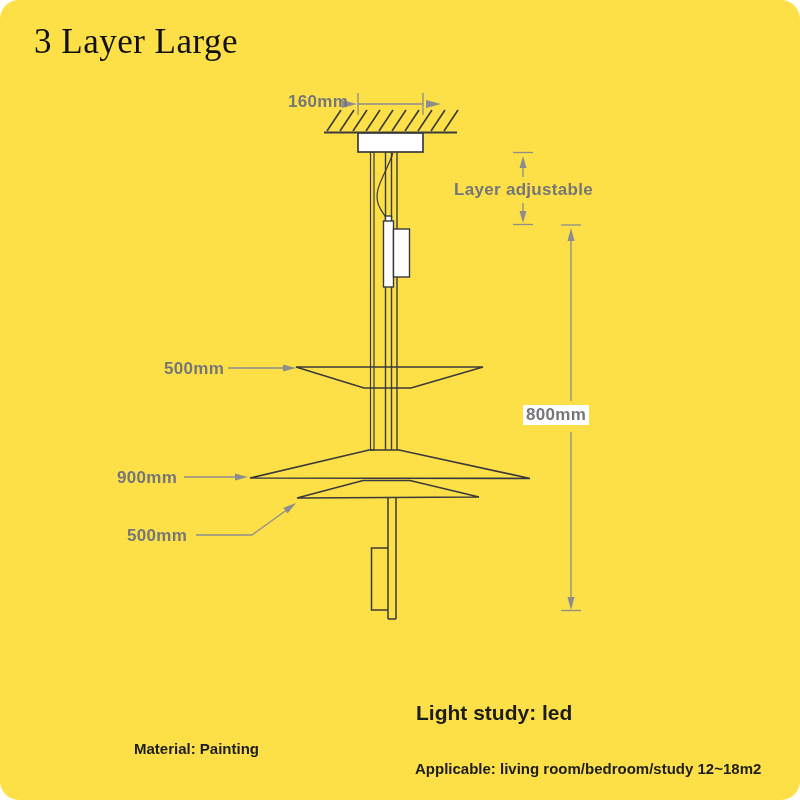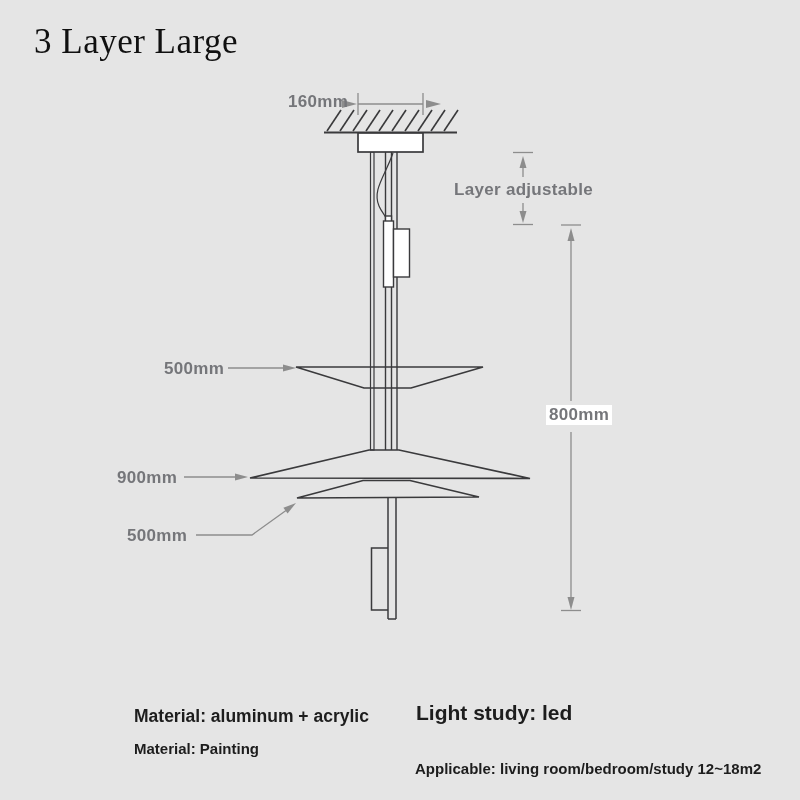--- a/index.html
+++ b/index.html
@@ -1,18 +1,18 @@
 <!DOCTYPE html>
 <html><head>
 <meta charset="utf-8">
 <style>
   html,body{margin:0;padding:0;background:#ffffff;}
   .stage{
-    position:relative;width:800px;height:800px;background:#e5e5e5;
-    font-family:"Liberation Sans", sans-serif;overflow:hidden;
+    position:relative;width:800px;height:800px;background:#fde047;
+    font-family:"Liberation Sans", sans-serif;overflow:hidden;border-radius:19px;
   }
   .abs{position:absolute;white-space:nowrap;}
   .page-title{
     font-family:"Liberation Serif", serif;
     font-size:35px;color:#101010;letter-spacing:0.5px;
   }
   .dim-label{
     font-size:17px;font-weight:600;color:#75767a;letter-spacing:0.3px;
   }
   .dim-label.bold{font-weight:700;}
@@ -113,29 +113,28 @@
       <polyline points="388,548 371.5,548 371.5,610 388,610"></polyline>
     </g>
   </svg>
 
   <div class="abs page-title" style="left:34px;top:22px;">3 Layer Large</div>
 
   <div class="abs dim-label" style="left:288px;top:92px;">160mm</div>
 
   <div class="abs dim-label bold" style="left:454px;top:180px;">Layer adjustable</div>
 
-  <div class="abs dim-label measure-bg" style="left:546px;top:405px;">800mm</div>
+  <div class="abs dim-label measure-bg" style="left:523px;top:405px;">800mm</div>
 
   <div class="abs dim-label" style="left:164px;top:359px;">500mm</div>
 
   <div class="abs dim-label" style="left:117px;top:468px;">900mm</div>
 
   <div class="abs dim-label" style="left:127px;top:526px;">500mm</div>
 
-  <div class="abs spec-main" style="left:134px;top:706px;">Material: aluminum + acrylic</div>
 
   <div class="abs spec-sub" style="left:134px;top:740px;">Material: Painting</div>
 
   <div class="abs spec-light" style="left:416px;top:701px;">Light study: led</div>
 
   <div class="abs spec-sub" style="left:415px;top:760px;">Applicable: living room/bedroom/study 12~18m2</div>
 
 </div>
 
 </body></html>

